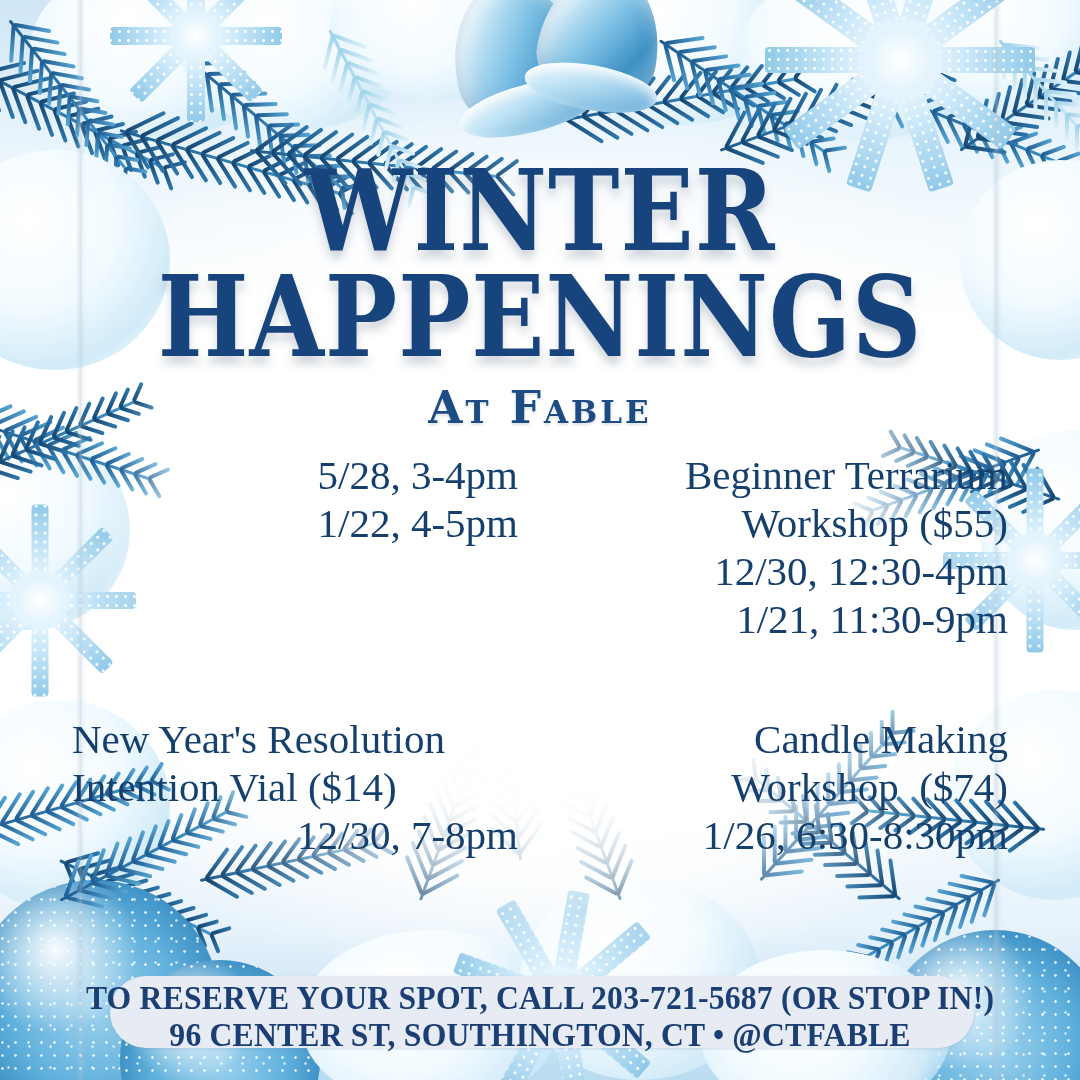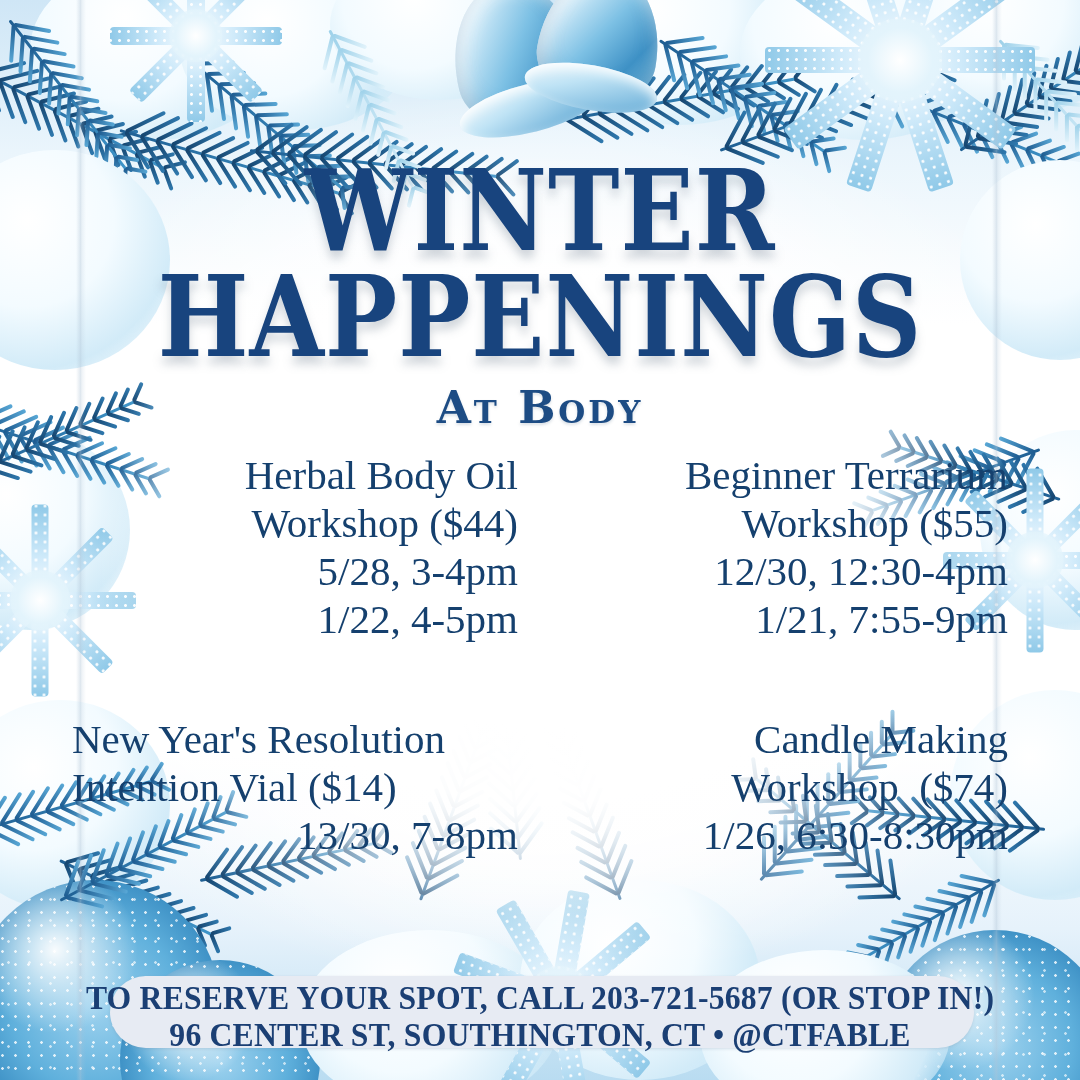--- a/index.html
+++ b/index.html
@@ -1037,44 +1037,42 @@
     <div class="vignette-white"></div>
   </div>
 
   <div class="content">
 
     <div class="title-block">
       <div class="title-line l1">WINTER</div>
       <div class="title-line l2">HAPPENINGS</div>
     </div>
 
-    <div class="subtitle">At Body</div>
+    <div class="subtitle">At Fable</div>
 
     <div class="events">
 
       <div class="events-row">
         <div class="event col-left">
-          <div class="name">Herbal Body Oil
-Workshop ($44)</div>
           <div class="date">5/28, 3-4pm</div>
           <div class="date">1/22, 4-5pm</div>
         </div>
         <div class="event col-right">
           <div class="name">Beginner Terrarium
 Workshop ($55)</div>
           <div class="date">12/30, 12:30-4pm</div>
-          <div class="date">1/21, 7:55-9pm</div>
+          <div class="date">1/21, 11:30-9pm</div>
         </div>
       </div>
 
       <div class="events-row">
         <div class="event col-left">
           <div class="name align-left">New Year's Resolution
 Intention Vial ($14)</div>
-          <div class="date">13/30, 7-8pm</div>
+          <div class="date">12/30, 7-8pm</div>
         </div>
         <div class="event col-right">
           <div class="name">Candle Making
 Workshop  ($74)</div>
           <div class="date">1/26, 6:30-8:30pm</div>
         </div>
       </div>
 
     </div>
 

